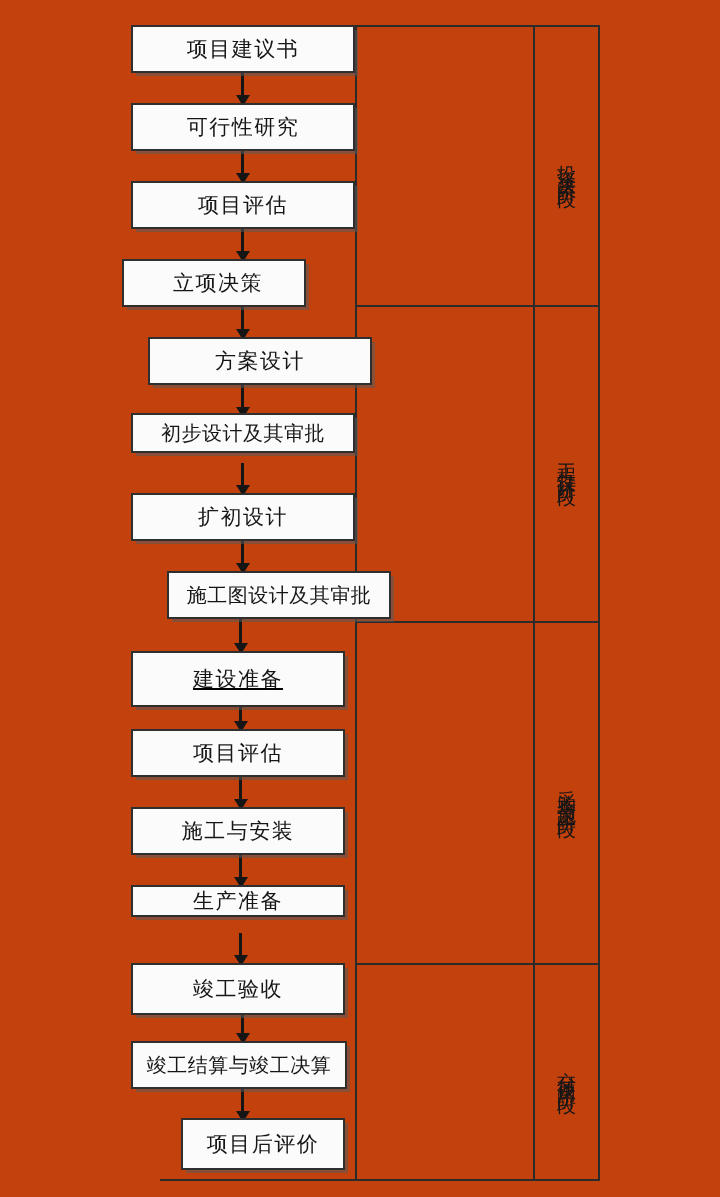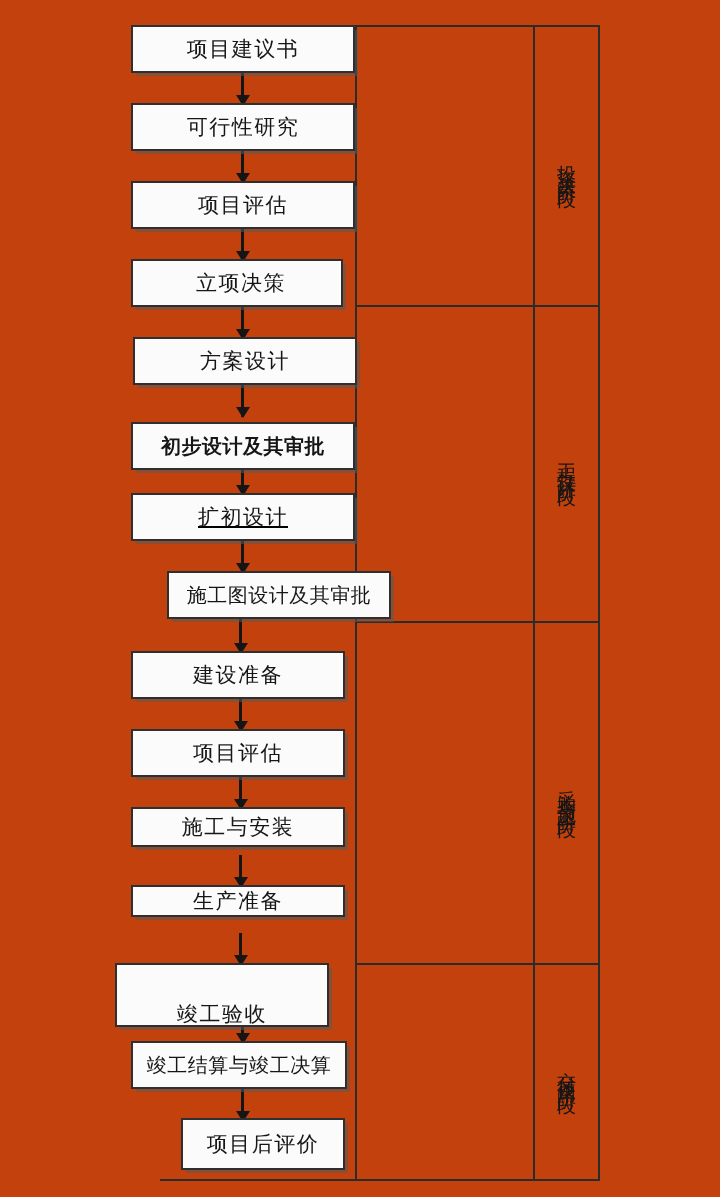--- a/index.html
+++ b/index.html
@@ -144,51 +144,51 @@
 
   <div class="node" style="left:131px; top:25px; width:224px; height:48px;">
     <span class="node-label">项目建议书</span>
   </div>
   <div class="node" style="left:131px; top:103px; width:224px; height:48px;text-align:right;">
     <span class="node-label">可行性研究</span>
   </div>
   <div class="node" style="left:131px; top:181px; width:224px; height:48px;">
     <span class="node-label">项目评估</span>
   </div>
-  <div class="node" style="left:131px; top:259px; width:212px; height:48px;padding-left:8px;">
+  <div class="node" style="left:122px; top:259px; width:184px; height:48px;padding-left:8px;">
     <span class="node-label">立项决策</span>
   </div>
 
-  <div class="node" style="left:133px; top:337px; width:224px; height:48px;">
+  <div class="node" style="left:148px; top:337px; width:224px; height:48px;">
     <span class="node-label">方案设计</span>
   </div>
-  <div class="node wide" style="left:131px; top:422px; width:224px; height:48px;font-weight:bold;">
+  <div class="node wide" style="left:131px; top:413px; width:224px; height:40px;">
     <span class="node-label">初步设计及其审批</span>
   </div>
-  <div class="node" style="left:131px; top:493px; width:224px; height:48px;text-decoration:underline;">
+  <div class="node" style="left:131px; top:493px; width:224px; height:48px;">
     <span class="node-label">扩初设计</span>
   </div>
   <div class="node wide" style="left:131px; top:571px; width:224px; height:48px;margin-left:36px;">
     <span class="node-label">施工图设计及其审批</span>
   </div>
 
-  <div class="node" style="left:131px; top:651px; width:214px; height:48px;">
+  <div class="node" style="left:131px; top:651px; width:214px; height:56px;text-decoration:underline;">
     <span class="node-label">建设准备</span>
   </div>
   <div class="node" style="left:131px; top:729px; width:214px; height:48px;">
     <span class="node-label">项目评估</span>
   </div>
-  <div class="node" style="left:131px; top:807px; width:214px; height:40px;text-align:right;">
+  <div class="node" style="left:131px; top:807px; width:214px; height:48px;text-align:right;">
     <span class="node-label">施工与安装</span>
   </div>
   <div class="node" style="left:131px; top:885px; width:214px; height:32px;">
     <span class="node-label">生产准备</span>
   </div>
 
-  <div class="node" style="left:115px; top:963px; width:214px; height:64px;align-items:flex-end;">
+  <div class="node" style="left:131px; top:963px; width:214px; height:52px;">
     <span class="node-label">竣工验收</span>
   </div>
   <div class="node wide" style="left:131px; top:1041px; width:216px; height:48px;">
     <span class="node-label">竣工结算与竣工决算</span>
   </div>
   <div class="node" style="left:160px; top:1118px; width:164px; height:52px;margin-left:21px;">
     <span class="node-label">项目后评价</span>
   </div>
 
   <div class="phase" style="left:535px; top:25px; width:63px; height:280px;">

